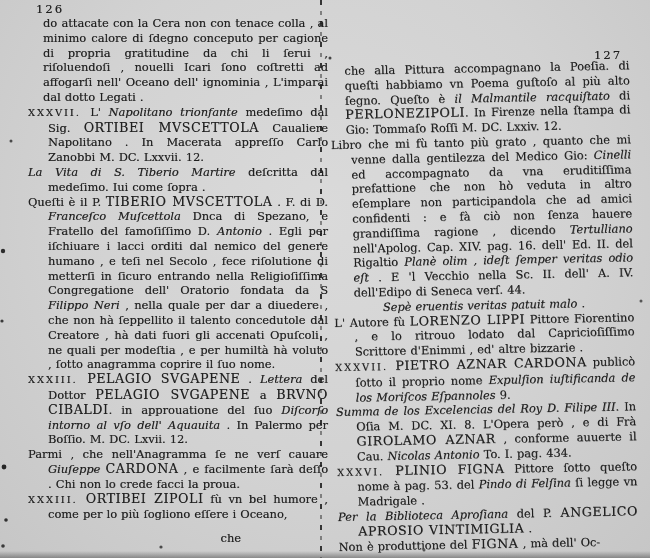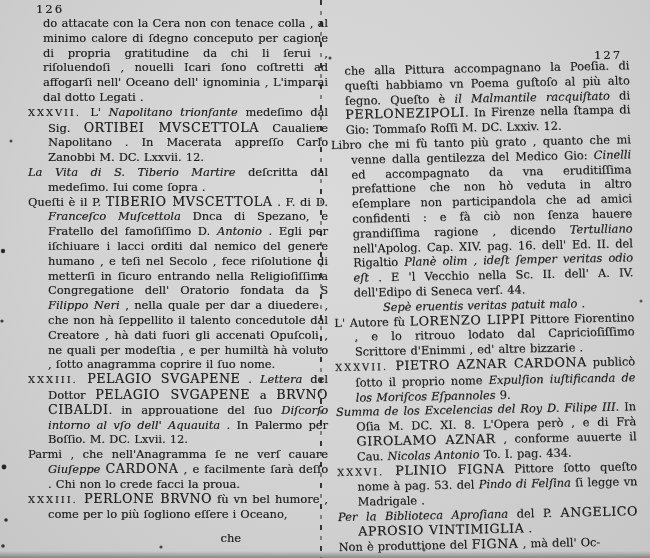--- a/index.html
+++ b/index.html
@@ -84,21 +84,21 @@
 
 <div class="page" id="left-page">
   <span class="pagenum" id="left-pagenum">126</span>
   <div class="col" id="left-col">
       <div class="para flush"><span class="seg-r">do attacate con la Cera non con tenace colla , al minimo calore di ſdegno conceputo per cagione di propria gratitudine da chi li ſerui , riſoluendoſi , nouelli Icari ſono coſtretti ad affogarſi nell' Oceano dell' ignominia , L'imparai dal dotto Legati .</span></div>
       <div class="para hang"><span class="seg-n">XXXVII. </span><span class="seg-r">L' </span><span class="seg-i">Napolitano trionfante </span><span class="seg-r">medeſimo dal Sig. </span><span class="seg-c">ORTIBEI MVSCETTOLA</span><span class="seg-r"> Caualiere Napolitano . In Macerata appreſſo Carlo Zanobbi M. DC. Lxxvii. 12.</span></div>
       <div class="para hang"><span class="seg-i">La Vita di S. Tiberio Martire </span><span class="seg-r">deſcritta dal medeſimo. Iui come ſopra .</span></div>
       <div class="para hang"><span class="seg-r">Queſti è il P. </span><span class="seg-c">TIBERIO MVSCETTOLA</span><span class="seg-r"> . F. di D. </span><span class="seg-i">Franceſco Muſcettola </span><span class="seg-r">Dnca di Spezano, e Fratello del famoſiſſimo D. </span><span class="seg-i">Antonio </span><span class="seg-r">. Egli per iſchiuare i lacci orditi dal nemico del genere humano , e teſi nel Secolo , fece riſolutione di metterſi in ſicuro entrando nella Religioſiſſima Congregatione dell' Oratorio fondata da S </span><span class="seg-i">Filippo Neri </span><span class="seg-r">, nella quale per dar a diuedere , che non hà ſeppellito il talento concedutole dal Creatore , hà dati fuori gli accenati Opuſcoli , ne quali per modeſtia , e per humiltà hà voluto , ſotto anagramma coprire il ſuo nome.</span></div>
       <div class="para hang"><span class="seg-n">XXXIII. </span><span class="seg-c">PELAGIO SVGAPENE</span><span class="seg-r"> . </span><span class="seg-i">Lettera </span><span class="seg-r">del Dottor </span><span class="seg-c">PELAGIO SVGAPENE</span><span class="seg-r"> a </span><span class="seg-c">BRVNO CIBALDI</span><span class="seg-r">. in approuatione del ſuo </span><span class="seg-i">Diſcorſo intorno al vſo dell' Aquauita </span><span class="seg-r">. In Palermo per Boſſio. M. DC. Lxvii. 12.</span></div>
       <div class="para hang"><span class="seg-r">Parmi , che nell'Anagramma ſe ne verſ cauare </span><span class="seg-i">Giuſeppe </span><span class="seg-c">CARDONA</span><span class="seg-r"> , e facilmente ſarà deſſo . Chi non lo crede facci la proua.</span></div>
-      <div class="para hang"><span class="seg-n">XXXIII. </span><span class="seg-c">PERLONE BRVNO</span><span class="seg-r"> fù vn bel humore , come per lo più ſogliono eſſere i Oceano,</span></div>
+      <div class="para hang"><span class="seg-n">XXXIII. </span><span class="seg-c">ORTIBEI ZIPOLI</span><span class="seg-r"> fù vn bel humore , come per lo più ſogliono eſſere i Oceano,</span></div>
     </div>
   <div class="catchword-row">
     <span>che</span>
   </div>
 </div>
 
 <div id="gutter-line"></div>
 
 <div class="page" id="right-page">
   <span class="pagenum" id="right-pagenum">127</span>

